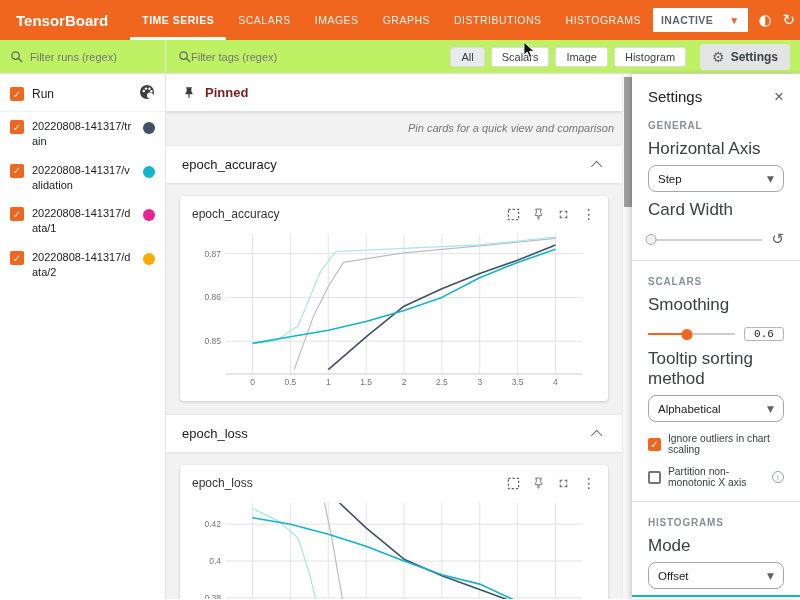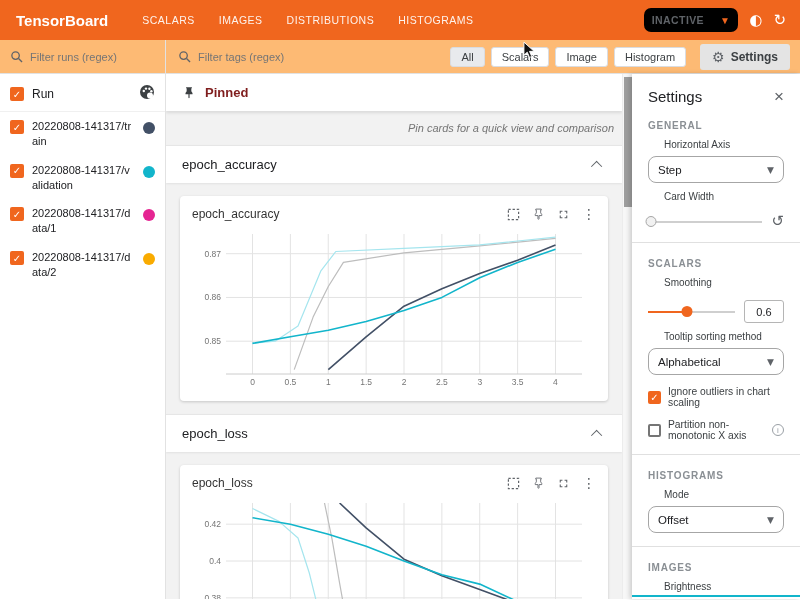--- a/index.html
+++ b/index.html
@@ -6,28 +6,28 @@
   html,body { width:800px; height:600px; overflow:hidden; }
   body { font-family:"Liberation Sans", sans-serif; background:#fff; position:relative; font-size:12px; color:#202124; }
 
   
   .header { height:40px; background:#f0661e; display:flex; align-items:center; color:#fff; }
   .logo { font-size:15px; font-weight:bold; padding:0 22px 0 16px; white-space:nowrap; }
   .tabs { display:flex; height:100%; }
   .tab { font-size:10.5px; letter-spacing:.5px; padding:0 12px; display:flex; align-items:center; height:100%; cursor:pointer; color:rgba(255,255,255,.92); white-space:nowrap; }
   .tab.active { box-shadow:inset 0 -3px 0 #fff; font-weight:bold; color:#fff; }
   .header-right { margin-left:auto; display:flex; align-items:center; gap:11px; padding-right:14px; }
-  .status-select { background:#000000; color:#5f6368; font-size:10.5px; font-weight:bold; height:24px; border-radius:7px; display:flex; align-items:center; gap:16px; padding:0 8px; cursor:pointer; letter-spacing:.4px; }
+  .status-select { background:#ffffff; color:#5f6368; font-size:10.5px; font-weight:bold; height:24px; border-radius:1px; display:flex; align-items:center; gap:16px; padding:0 8px; cursor:pointer; letter-spacing:.4px; }
   .status-caret { color:#f0661e; font-size:10px; }
   .hicon { font-size:15px; line-height:1; cursor:pointer; font-family:"DejaVu Sans", sans-serif; }
 
   
-  .row2 { height:34px; display:flex; align-items:center; border-bottom:1px solid #e2e2e2; background:#fdba74; }
+  .row2 { height:34px; display:flex; align-items:center; border-bottom:1px solid #e2e2e2; background:#bef264; }
   .runs-filter { width:166px; height:100%; border-right:1px solid #e2e2e2; display:flex; align-items:center; gap:7px; padding:0 10px; flex:none; }
-  .tags-filter { flex:1; height:100%; display:flex; align-items:center; gap:7px; padding:0 12px; }
+  .tags-filter { flex:1; height:100%; display:flex; align-items:center; padding:0 12px; }
   .filter-input { border:none; outline:none; font-size:11px; color:#202124; width:110px; font-family:"Liberation Sans",sans-serif; background:transparent; }
   .filter-input::placeholder { color:#757575; }
   .chips { display:flex; gap:6px; align-items:flex-end; flex:none; }
   .chip { border:1px solid #dadce0; border-radius:3px; font-size:11px; color:#3c4043; padding:3px 10px; background:#fff; cursor:pointer; position:relative; white-space:nowrap; }
   .chip.selected { background:#e8eaed; }
   .settings-btn { background:#e4e4e4; border:none; border-radius:3px; height:26px; display:flex; align-items:center; gap:6px; padding:0 12px; font-size:12px; font-weight:bold; color:#3c4043; margin:0 10px 0 14px; cursor:pointer; font-family:"Liberation Sans",sans-serif; flex:none; }
   .settings-btn .gear { font-family:"DejaVu Sans",sans-serif; font-size:14px; color:#5f6368; }
 
   
   .content { display:flex; height:525px; }
@@ -58,46 +58,48 @@
 
   
   .vscroll { width:10px; background:#f7f7f7; border-left:1px solid #ececec; flex:none; position:relative; }
   .vthumb { position:absolute; top:3px; left:1px; width:8px; height:130px; background:#9e9e9e; cursor:pointer; }
 
   
   .settings { width:168px; background:#fff; box-shadow:-2px 0 5px rgba(0,0,0,.18); padding:14px 16px; flex:none; position:relative; overflow:hidden; }
   .settings-title { display:flex; justify-content:space-between; align-items:center; font-size:15px; color:#202124; }
   .close-x { font-size:17px; color:#5f6368; cursor:pointer; line-height:1; }
   .caption { font-size:10px; font-weight:bold; color:#8a8f94; letter-spacing:.8px; margin:15px 0 4px; }
-  .field-label { font-size:10px; color:#3c4043; margin:8px 16px 6px; }
+  .field-label { font-size:17px; color:#3c4043; margin:8px 0 6px; }
   .select { border:1px solid #a6a6a6; border-radius:8px; height:27px; display:flex; align-items:center; justify-content:space-between; padding:0 9px; font-size:11.5px; color:#202124; cursor:pointer; }
   .select .caret { color:#5f6368; font-size:9px; font-family:"DejaVu Sans",sans-serif; }
   .slider-row { display:flex; align-items:center; gap:9px; margin:12px 0 4px; }
   .slider { flex:1; height:2px; background:#cfcfcf; position:relative; cursor:pointer; }
   .slider .fill { position:absolute; left:0; top:0; height:2px; background:#f0661e; }
   .slider .knob { position:absolute; width:11px; height:11px; border-radius:50%; background:#f0661e; top:-4.5px; transform:translateX(-50%); }
   .slider .knob.gray { background:#f1f1f1; border:1px solid #a6a6a6; }
   .reset { font-family:"DejaVu Sans",sans-serif; font-size:15px; color:#5f6368; cursor:pointer; line-height:1; }
-  .numbox { width:40px; height:23px; border:1px solid #b5b5b5; border-radius:3px; font-size:11px; color:#202124; text-align:center; font-family:Liberation Sans, sans-serif; flex:none; }
+  .numbox { width:40px; height:14px; border:1px solid #b5b5b5; border-radius:3px; font-size:11px; color:#202124; text-align:center; font-family:Liberation Mono, monospace; flex:none; }
   .check-row { display:flex; align-items:center; gap:7px; font-size:10.3px; color:#3c4043; margin:11px 0; }
   .check-row .cb { width:13px; height:13px; }
   .info-i { width:12px; height:12px; border:1px solid #9aa0a6; border-radius:50%; color:#9aa0a6; font-size:8px; display:flex; align-items:center; justify-content:center; flex:none; }
   .divider { height:1px; background:#e0e0e0; margin:13px -16px 0; }
   .teal-line { position:absolute; left:0; right:0; bottom:2px; height:2px; background:#12b5cb; }
 
   .cursor { position:absolute; top:-7px; left:56%; z-index:10; pointer-events:none; }
 </style>
 </head>
 <body>
 
 <div class="header">
   <div class="logo">TensorBoard</div>
   <div class="tabs">
+    <div class="tab active">TIME SERIES</div>
     <div class="tab">SCALARS</div>
     <div class="tab">IMAGES</div>
+    <div class="tab">GRAPHS</div>
     <div class="tab">DISTRIBUTIONS</div>
     <div class="tab">HISTOGRAMS</div>
   </div>
   <div class="header-right">
     <div class="status-select">
       <span>INACTIVE</span>
       <span class="status-caret">▼</span>
     </div>
     <span class="hicon">◐</span>
     <span class="hicon">↻</span>

